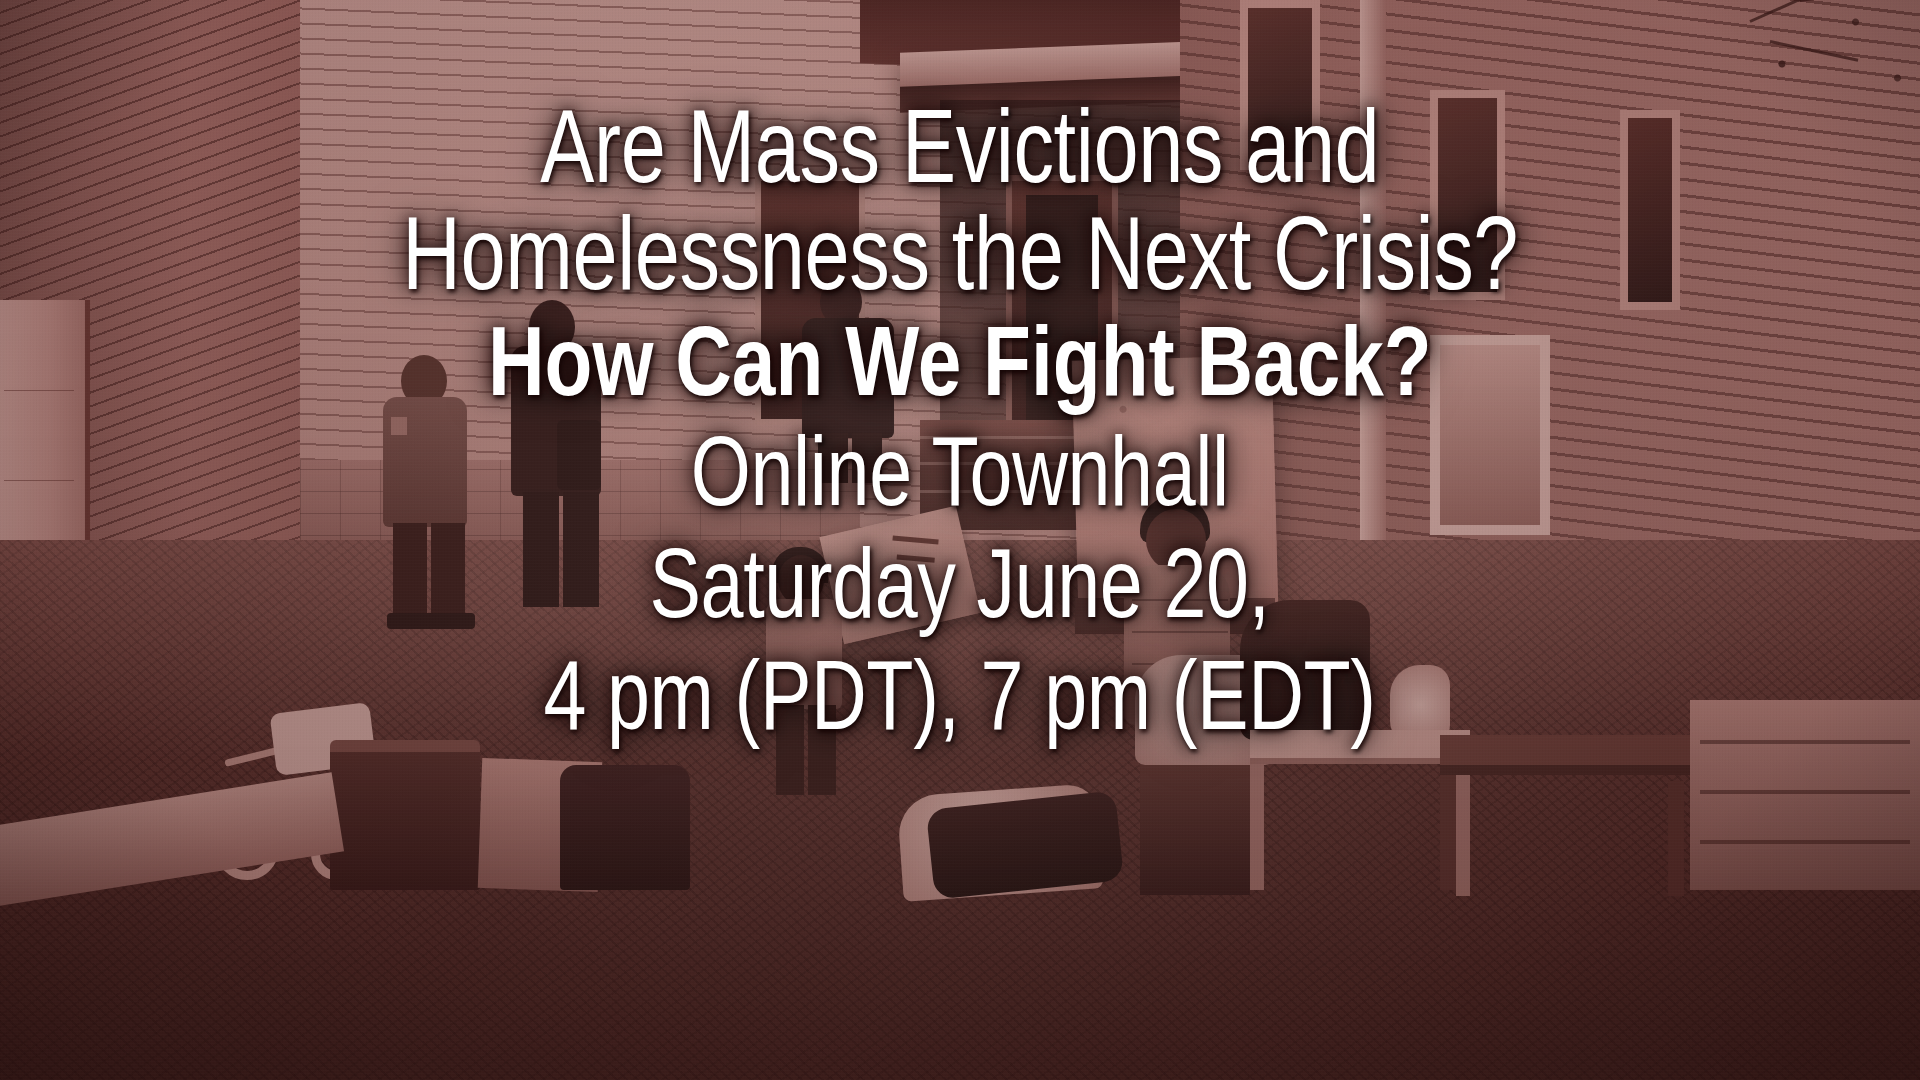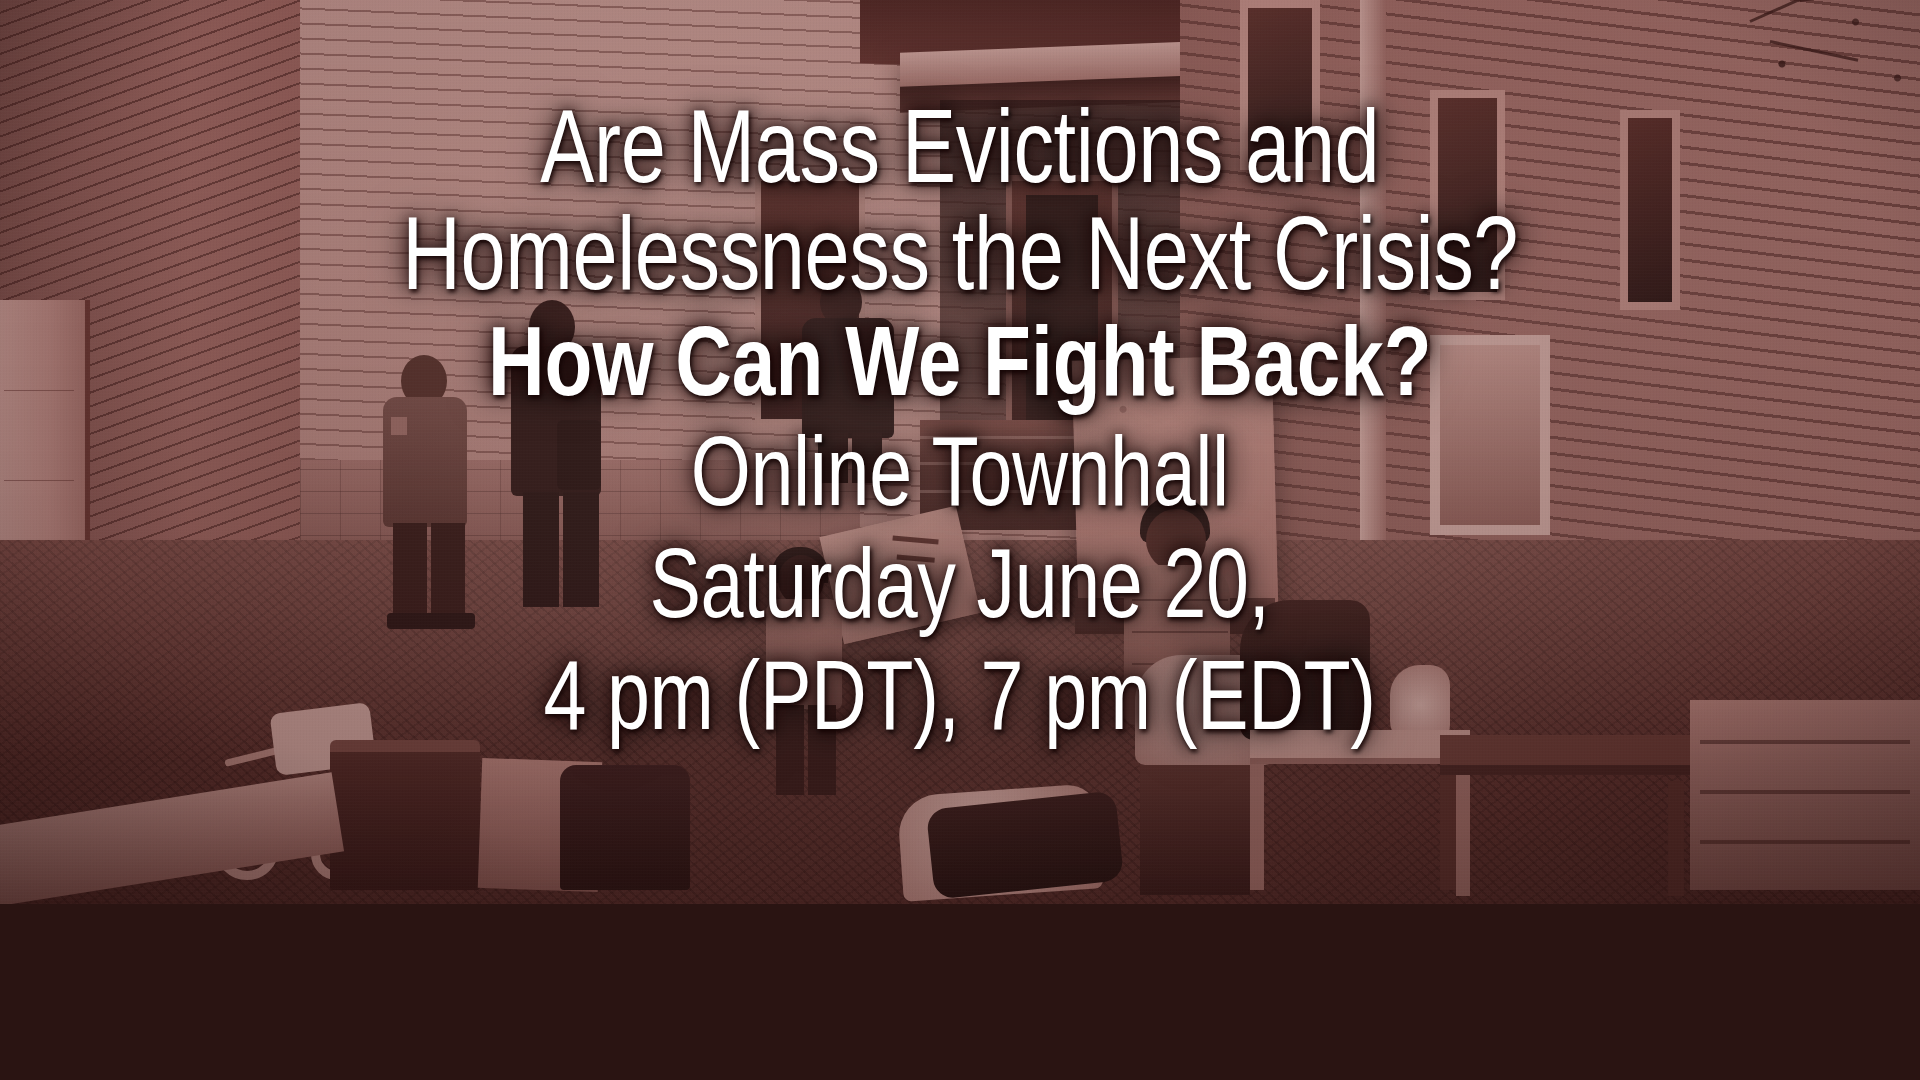--- a/index.html
+++ b/index.html
@@ -1,20 +1,20 @@
 <!DOCTYPE html>
 <html><head>
 <meta charset="utf-8">
 <style>
   * { margin:0; padding:0; box-sizing:border-box; }
   html,body { width:1920px; height:1080px; overflow:hidden; background:#2a1412; }
 
   #poster{
     position:relative;
-    width:1920px; height:904px;
+    width:1920px; height:1080px;
     overflow:hidden;
     font-family:"Liberation Sans", sans-serif;
   }
 
   
   .photo{ position:absolute; inset:0; overflow:hidden; background:#8a5a55; }
 
   
   .sky{
     position:absolute; left:0; top:0; width:1920px; height:140px;

